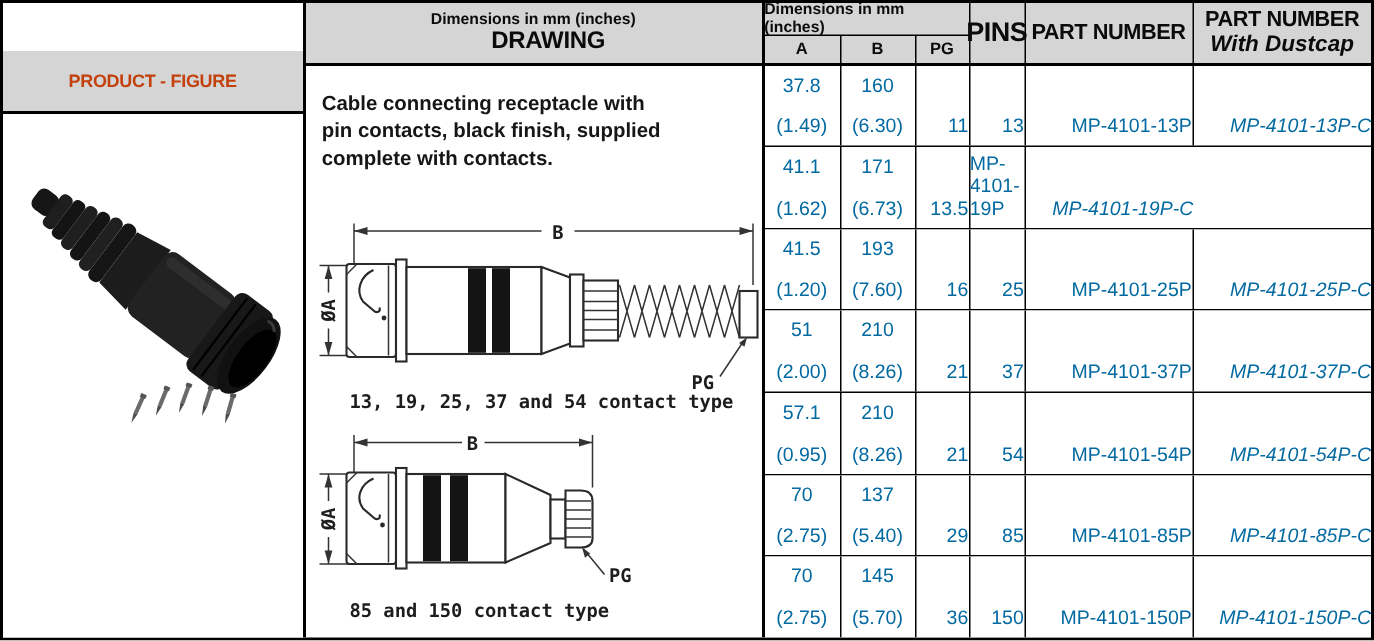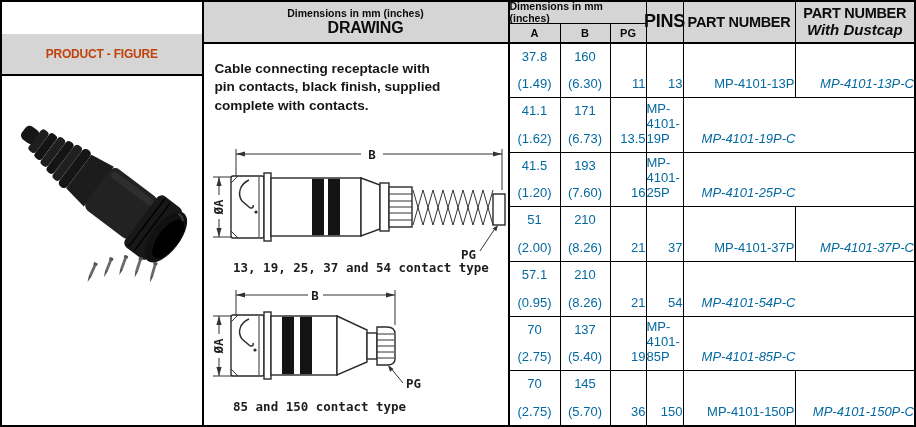--- a/index.html
+++ b/index.html
@@ -272,20 +272,23 @@
             <span>(1.20)</span>
           </div>
         <div class="cell cell-two">
             <span>193</span>
             <span>(7.60)</span>
           </div>
         <div class="cell cell-bot">
             <span>16</span>
           </div>
         <div class="cell cell-bot">
+            <span>25</span>
+          </div>
+        <div class="cell cell-bot">
             <span>MP-4101-25P</span>
           </div>
         <div class="cell cell-bot">
             <span>MP-4101-25P-C</span>
           </div>
       </div>
 
       <div class="trow">
         <div class="cell cell-two">
             <span>51</span>
@@ -318,35 +321,41 @@
             <span>210</span>
             <span>(8.26)</span>
           </div>
         <div class="cell cell-bot">
             <span>21</span>
           </div>
         <div class="cell cell-bot">
             <span>54</span>
           </div>
         <div class="cell cell-bot">
+            <span>MP-4101-54P</span>
+          </div>
+        <div class="cell cell-bot">
             <span>MP-4101-54P-C</span>
           </div>
       </div>
 
       <div class="trow">
         <div class="cell cell-two">
             <span>70</span>
             <span>(2.75)</span>
           </div>
         <div class="cell cell-two">
             <span>137</span>
             <span>(5.40)</span>
           </div>
         <div class="cell cell-bot">
-            <span>19</span>
+            <span>29</span>
+          </div>
+        <div class="cell cell-bot">
+            <span>85</span>
           </div>
         <div class="cell cell-bot">
             <span>MP-4101-85P</span>
           </div>
         <div class="cell cell-bot">
             <span>MP-4101-85P-C</span>
           </div>
       </div>
 
       <div class="trow">

